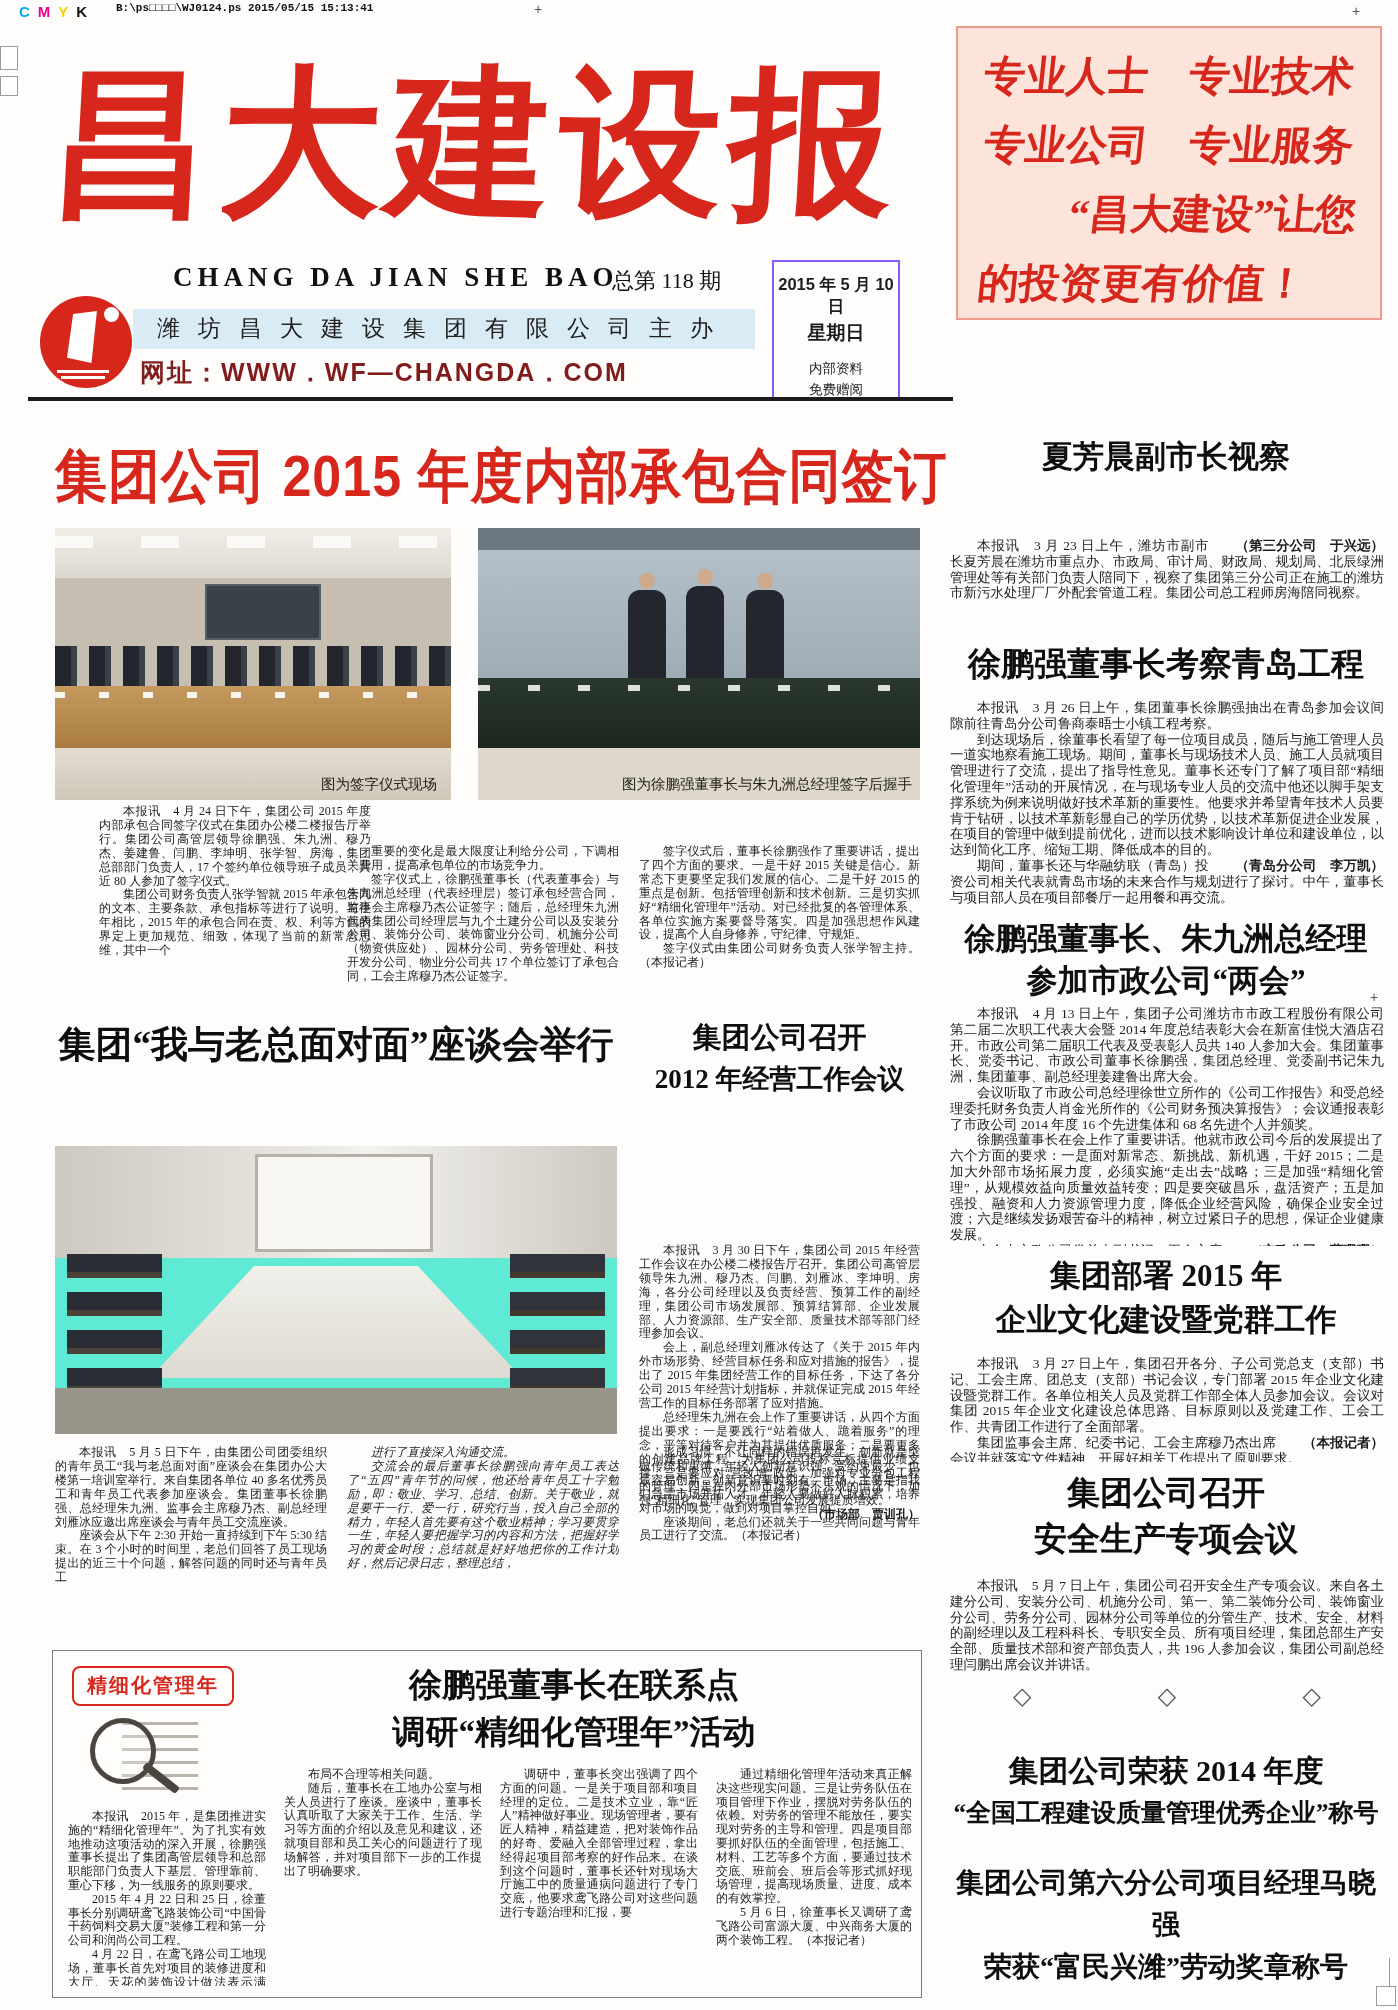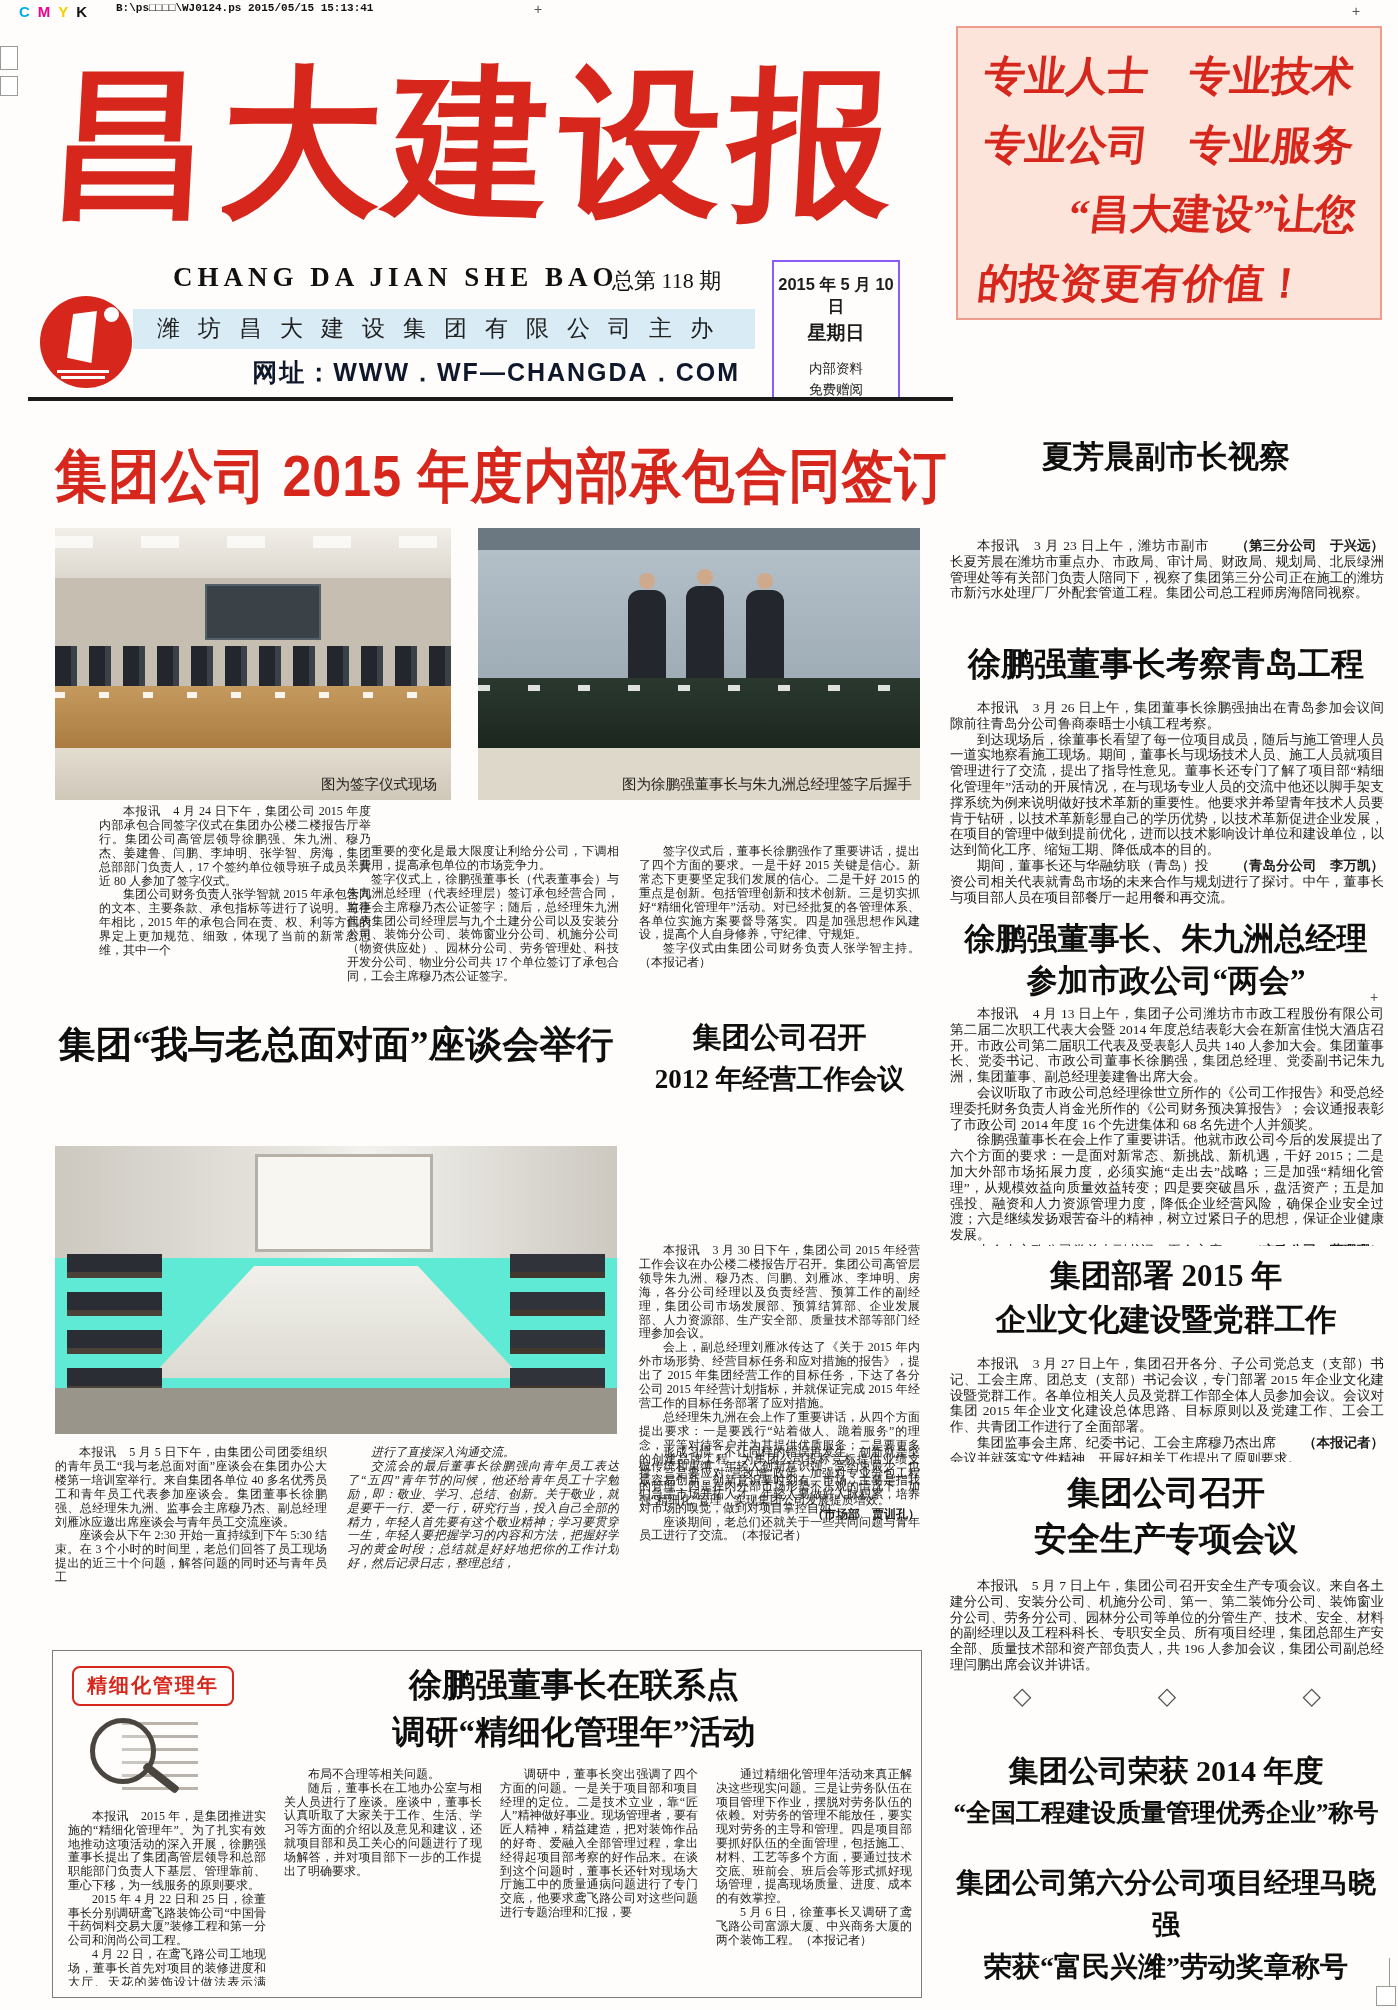--- a/index.html
+++ b/index.html
@@ -27,22 +27,22 @@
   .pinyin{left:173px;top:262px;font-size:27px;font-weight:bold;letter-spacing:5px;color:#111;}
   .issue{left:612px;top:266px;font-size:22px;color:#111;}
   .datebox{left:772px;top:260px;width:124px;height:136px;border:2px solid #8b5cf6;text-align:center;
            font-family:"Liberation Sans","DejaVu Sans",sans-serif;}
   .datebox .d1{margin-top:12px;font-size:16.5px;font-weight:bold;}
   .datebox .d2{font-size:19px;font-weight:bold;margin-top:2px;}
   .datebox .d3{font-size:13.5px;margin-top:14px;}
   .datebox .d4{font-size:13.5px;margin-top:3px;}
   .bluebar{left:133px;top:309px;width:622px;height:40px;background:#d9ecf6;text-align:center;
            font-size:23px;line-height:40px;letter-spacing:18px;color:#222;}
-  .website{left:140px;top:356px;width:600px;text-align:right;font-family:"Liberation Sans","DejaVu Sans",sans-serif;
-           font-size:25px;font-weight:bold;letter-spacing:2px;color:#0f172a;}
+  .website{left:140px;top:356px;width:600px;text-align:left;font-family:"Liberation Sans","DejaVu Sans",sans-serif;
+           font-size:25px;font-weight:bold;letter-spacing:2px;color:#7f1d1d;}
   .mastrule{left:28px;top:397px;width:925px;height:4px;background:#1b1b1b;}
 
   
   .adbox{left:956px;top:26px;width:426px;height:294px;background:#fce4da;border:2px solid #ee9d8d;box-sizing:border-box;
          padding:14px 20px 0 20px;}
   .adline{font-size:41px;line-height:69px;font-weight:bold;color:#d7271d;transform:skewX(-6deg);white-space:nowrap;}
   .ad1,.ad2{text-align:center;}
   .ad3{text-align:right;padding-right:4px;}
   .ad4{text-align:left;}
 

